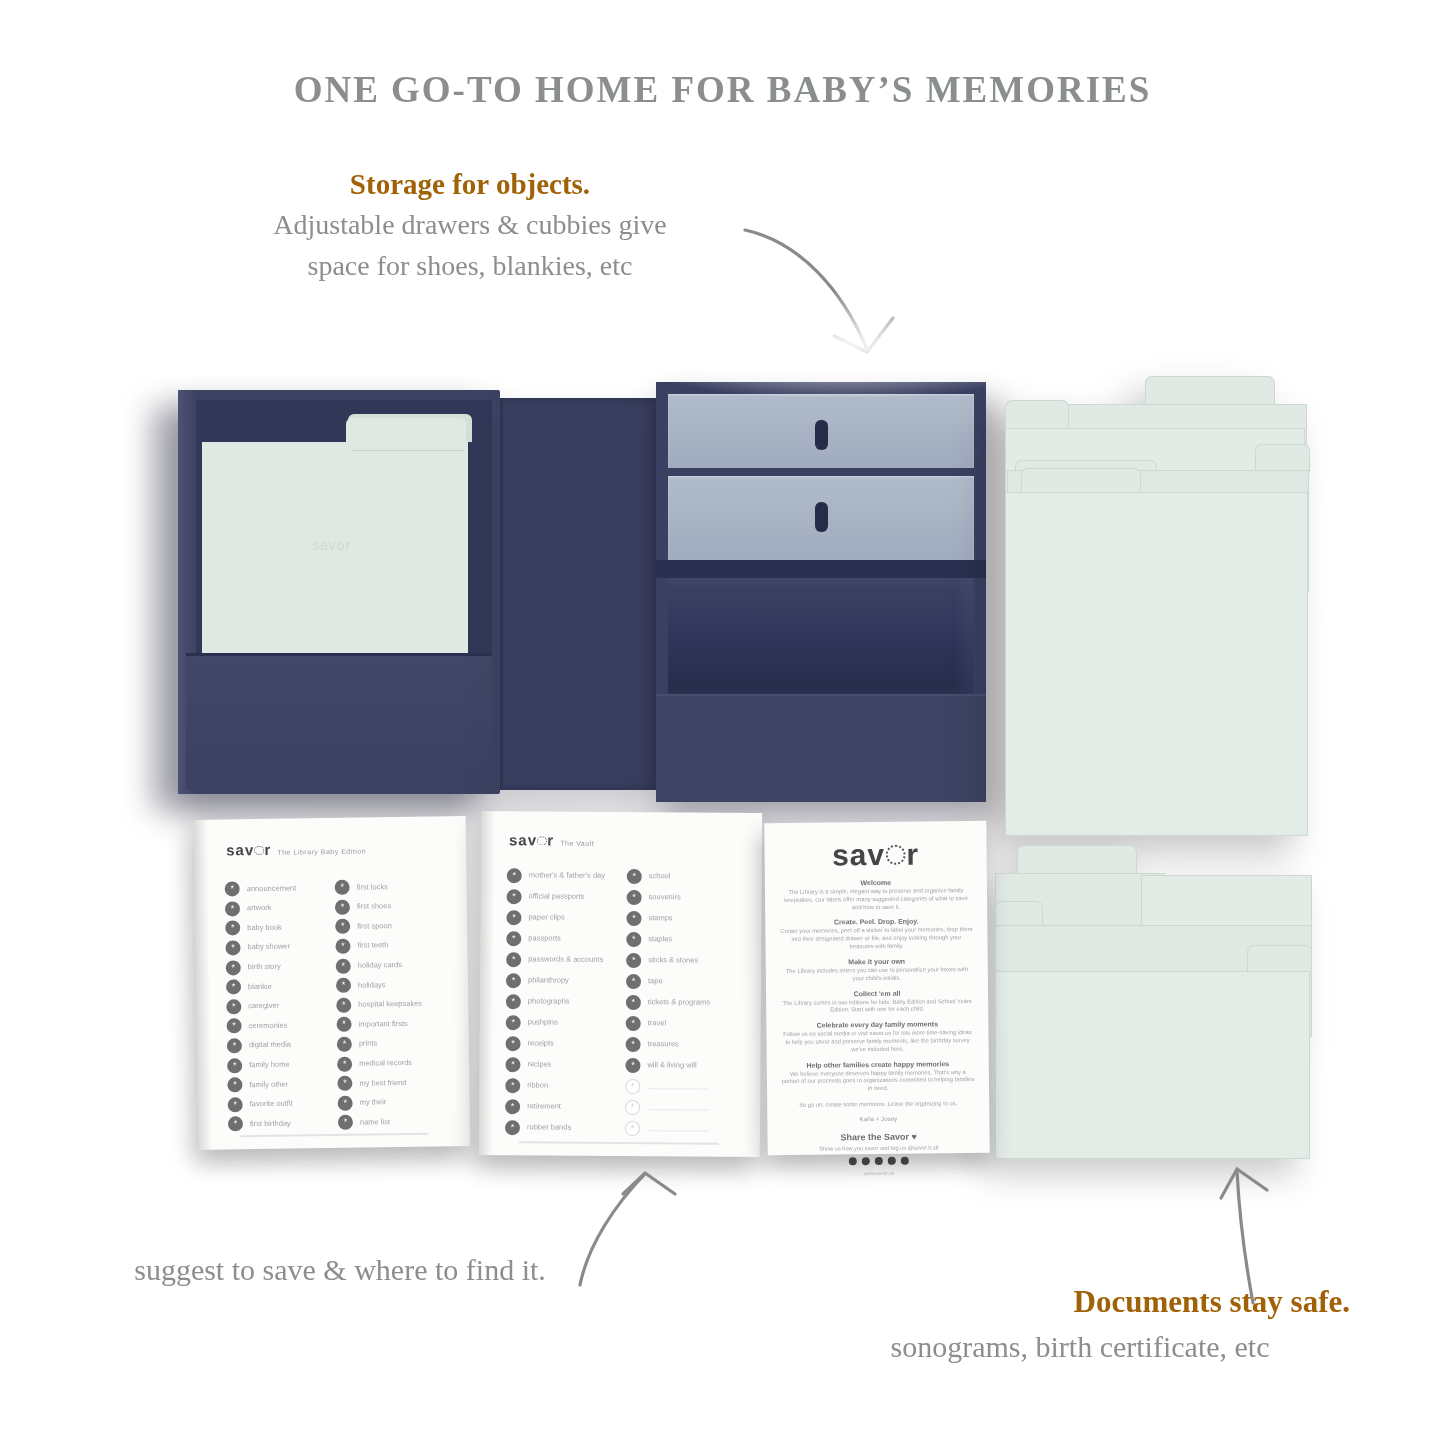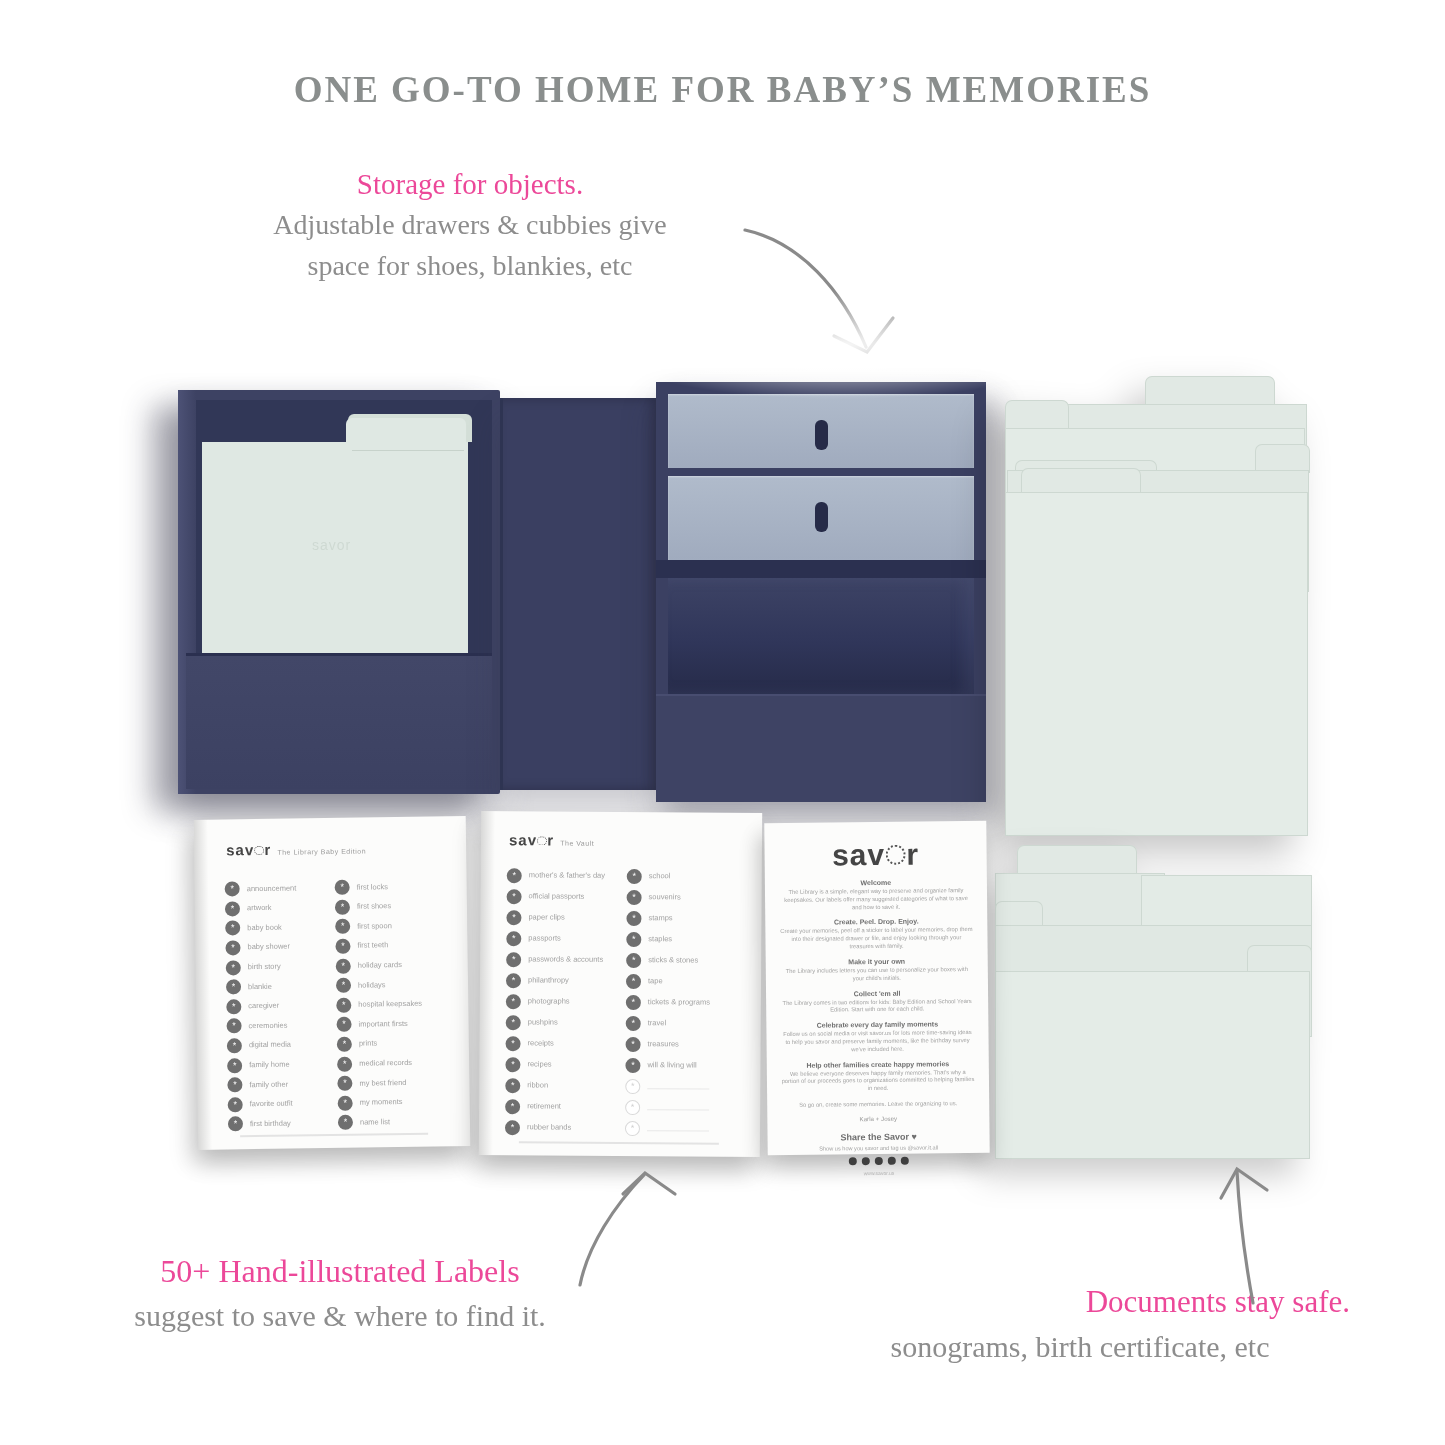--- a/index.html
+++ b/index.html
@@ -4,21 +4,21 @@
 <style>
   html,body{margin:0;padding:0;background:#fff;}
   .stage{position:relative;width:1445px;height:1445px;background:#fff;overflow:hidden;
          font-family:"Liberation Serif", serif;}
   .abs{position:absolute;}
 
   
   .page-title{left:0;top:68px;width:1445px;text-align:center;
     font-size:37px;font-weight:bold;letter-spacing:2px;color:#8a8e8d;}
   .note{text-align:center;color:#8d8d8d;font-size:28px;line-height:1.45;}
-  .note .nh{font-weight:normal;color:#ec4899;font-size:29px;}
+  .note .nh{font-weight:bold;color:#a16207;font-size:29px;}
   .note-storage{left:150px;top:163px;width:640px;}
   .note-labels{left:60px;top:1248px;width:560px;font-size:30px;}
   .note-labels .nh{font-size:32px;}
   .note-docs{left:810px;top:1280px;width:540px;font-size:30px;}
   .note-docs .nh{font-size:31px;text-align:right;}
   svg.arrow{overflow:visible;}
   svg.arrow path, svg.arrow polyline{fill:none;stroke:#8a8a8a;stroke-width:3.2;stroke-linecap:round;}
 
   
   .box-left{left:178px;top:390px;width:322px;height:404px;background:#3d4263;border-radius:2px;
@@ -258,21 +258,21 @@
         <div class="lrow">
           <span class="lic">*</span>
           <span class="ltx">medical records</span>
         </div>
         <div class="lrow">
           <span class="lic">*</span>
           <span class="ltx">my best friend</span>
         </div>
         <div class="lrow">
           <span class="lic">*</span>
-          <span class="ltx">my moments</span>
+          <span class="ltx">my their</span>
         </div>
         <div class="lrow">
           <span class="lic">*</span>
           <span class="ltx">name list</span>
         </div>
       </div>
     <div class="microbar" style="left:42px;top:316px;width:188px;"></div>
   </div>
 
   <div class="abs sheet s2" style="left:480px;top:812px;width:281px;height:344px;transform:rotate(0.4deg);">
@@ -432,21 +432,20 @@
       <span class="sic"></span>
       <span class="sic"></span>
       <span class="sic"></span>
       <span class="sic"></span>
       <span class="sic"></span>
     </div>
     <div class="wsite">www.savor.us</div>
   </div>
 
   <div class="abs note note-labels">
-    <div class="nh">50+ Hand-illustrated Labels</div>
     <div>suggest to save &amp; where to find it.</div>
   </div>
   <svg class="abs arrow" style="left:560px;top:1150px;" width="140" height="150">
     <path d="M20,135 C28,95 55,55 84,25"></path>
     <polyline points="63,44 85,23 115,44"></polyline>
   </svg>
 
   <div class="abs note note-docs">
     <div class="nh">Documents stay safe.</div>
     <div>sonograms, birth certificate, etc</div>

